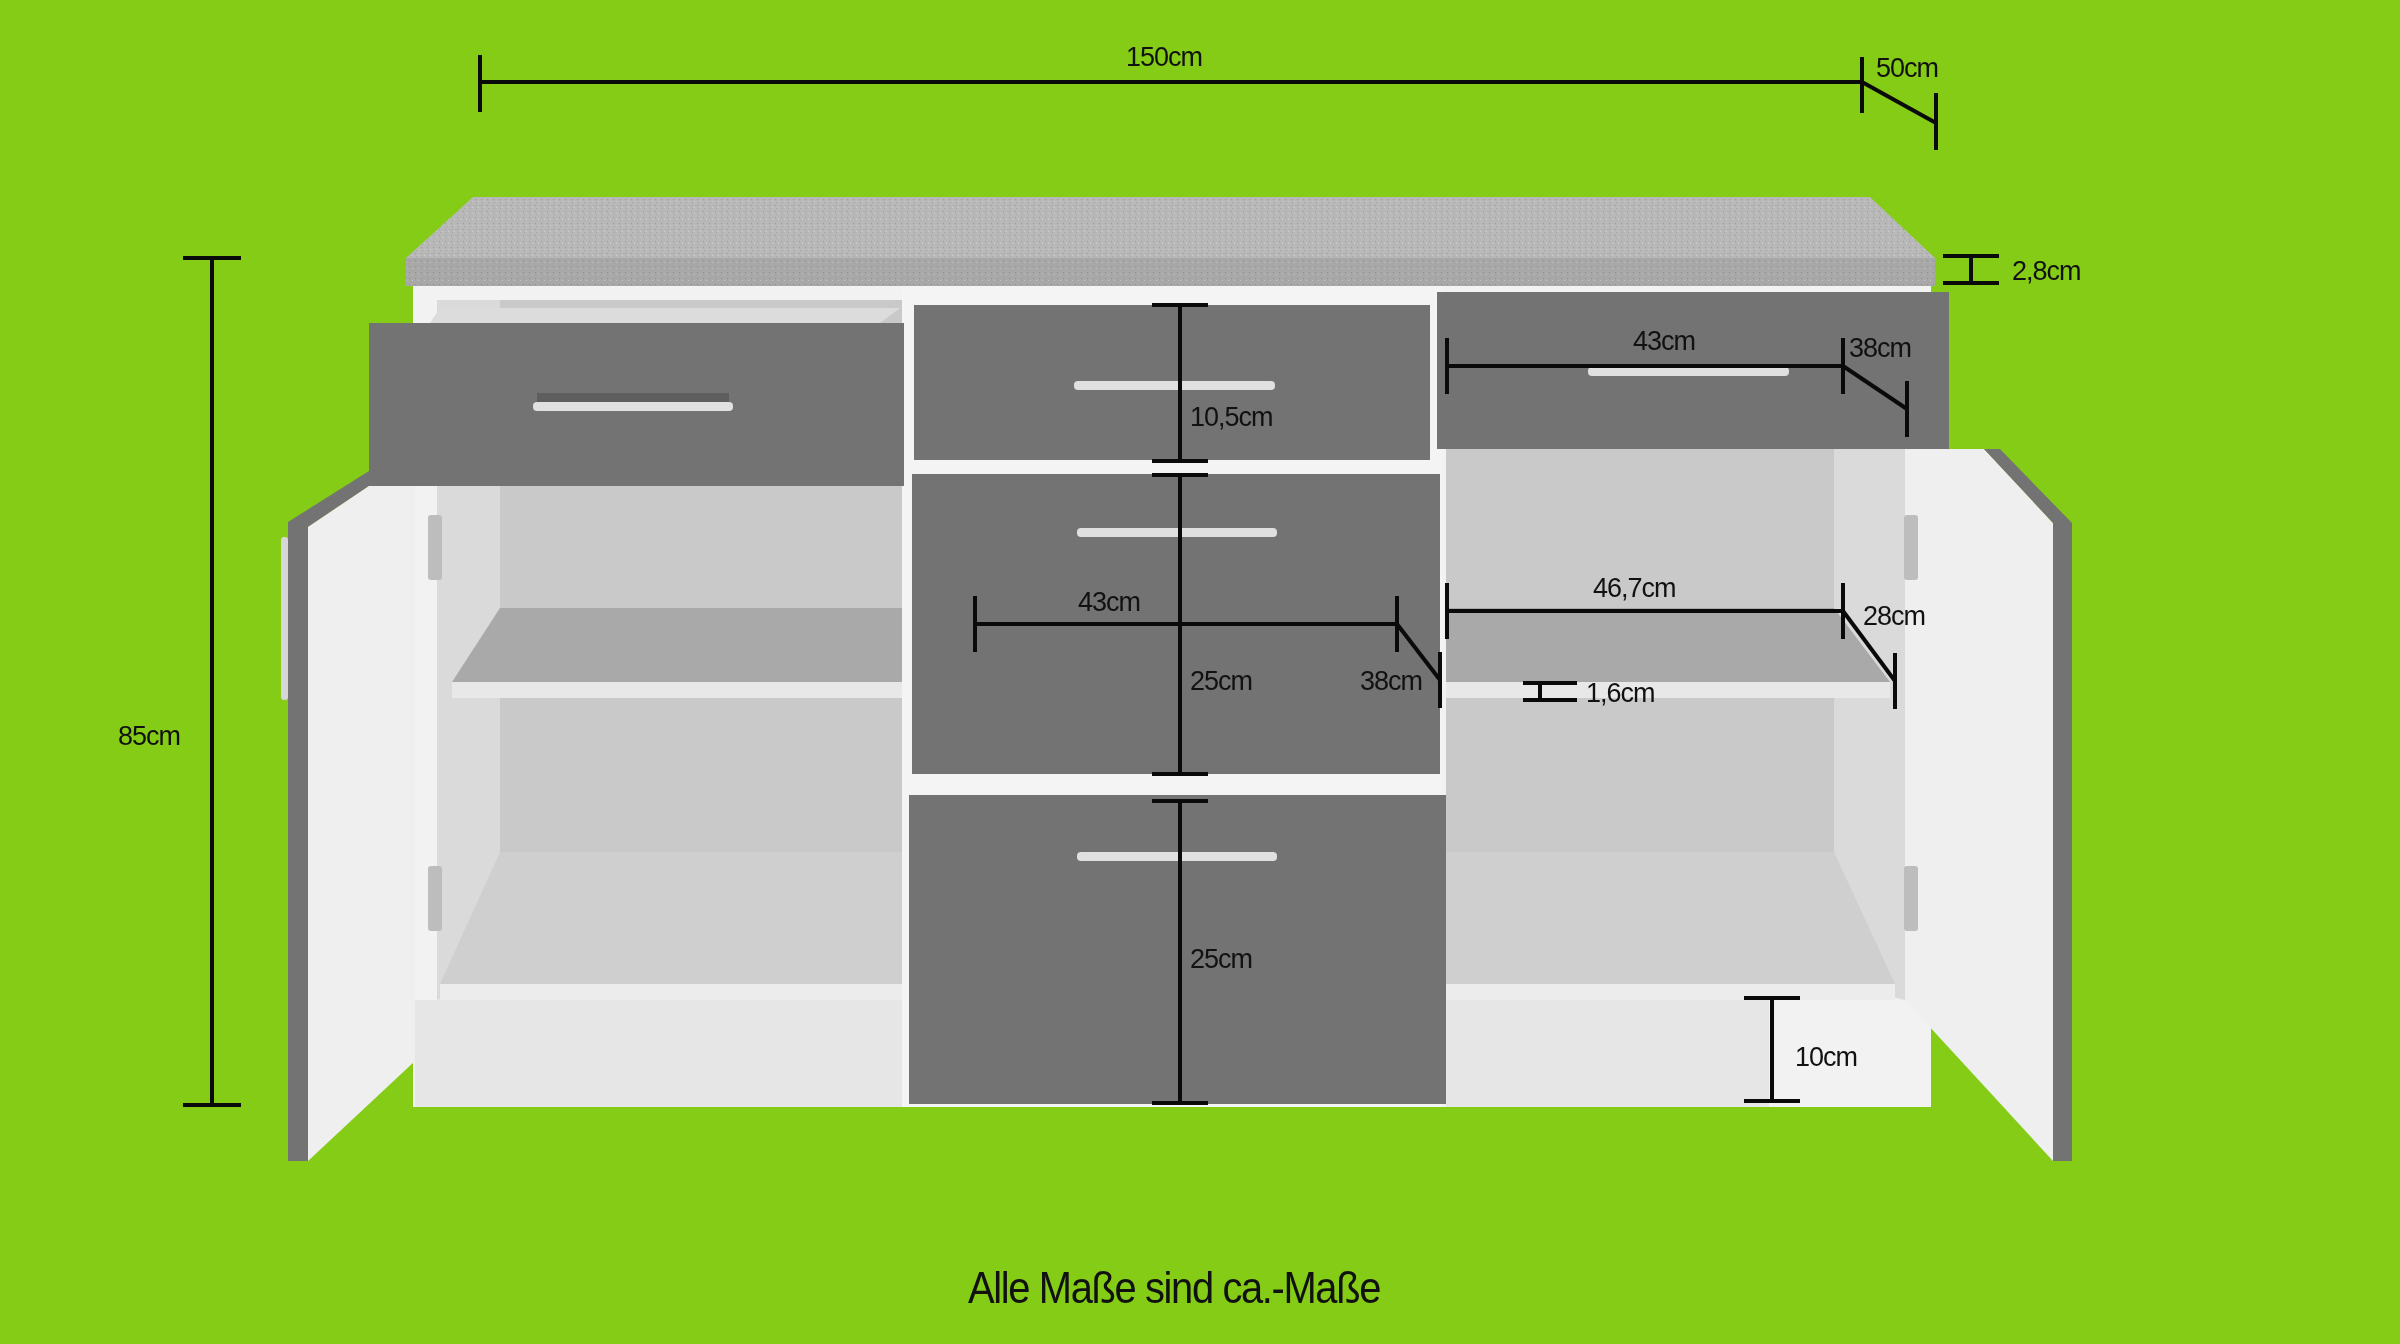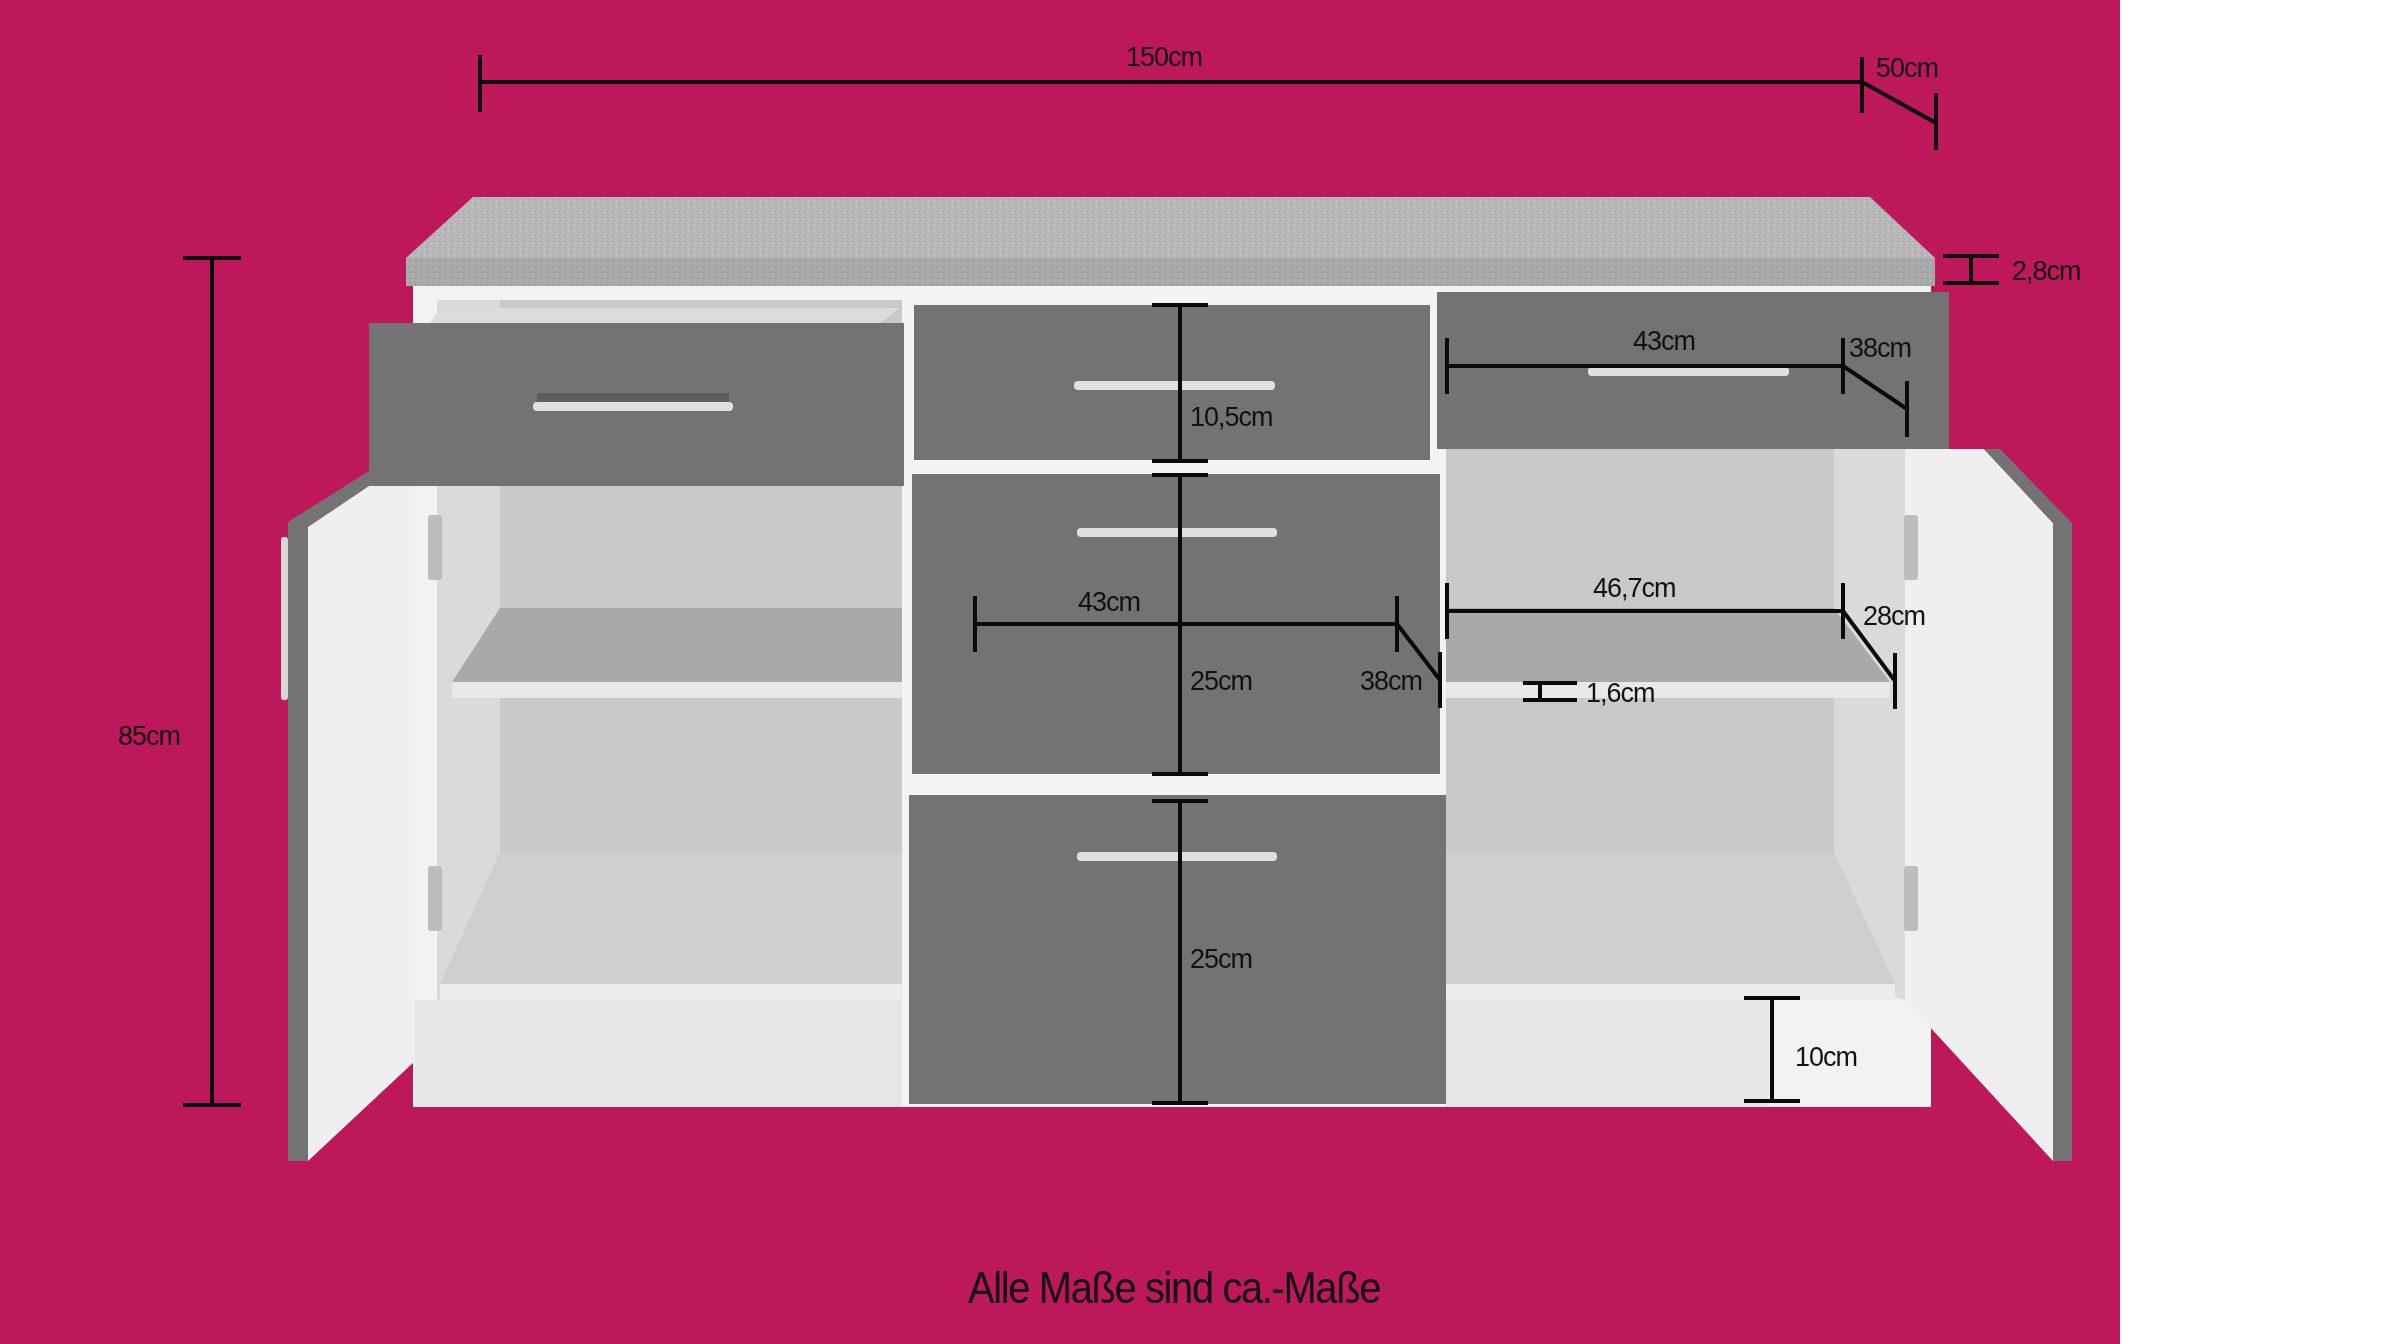--- a/index.html
+++ b/index.html
@@ -1,16 +1,16 @@
 <!DOCTYPE html>
 <html><head>
 <meta charset="utf-8">
 <style>
   html, body { margin:0; padding:0; background:#ffffff; }
-  #stage { position:relative; width:2120px; height:1344px; overflow:hidden; background:#be185d;
+  #stage { position:relative; width:2400px; height:1344px; overflow:hidden; background:#84cc16;
            font-family:"Liberation Sans", "DejaVu Sans", sans-serif; }
   svg { position:absolute; left:0; top:0; }
   .dim-label { font-family:"Liberation Sans", "DejaVu Sans", sans-serif; font-size:27px; fill:#111111; letter-spacing:-1px; }
   .caption { font-family:"Liberation Sans", "DejaVu Sans", sans-serif; font-size:44px; fill:#111111; letter-spacing:-1.5px; }
   .dim { stroke:#0a0a0a; stroke-width:4; fill:none; stroke-linecap:butt; }
 </style>
 </head>
 <body>
 
 <div id="stage">

